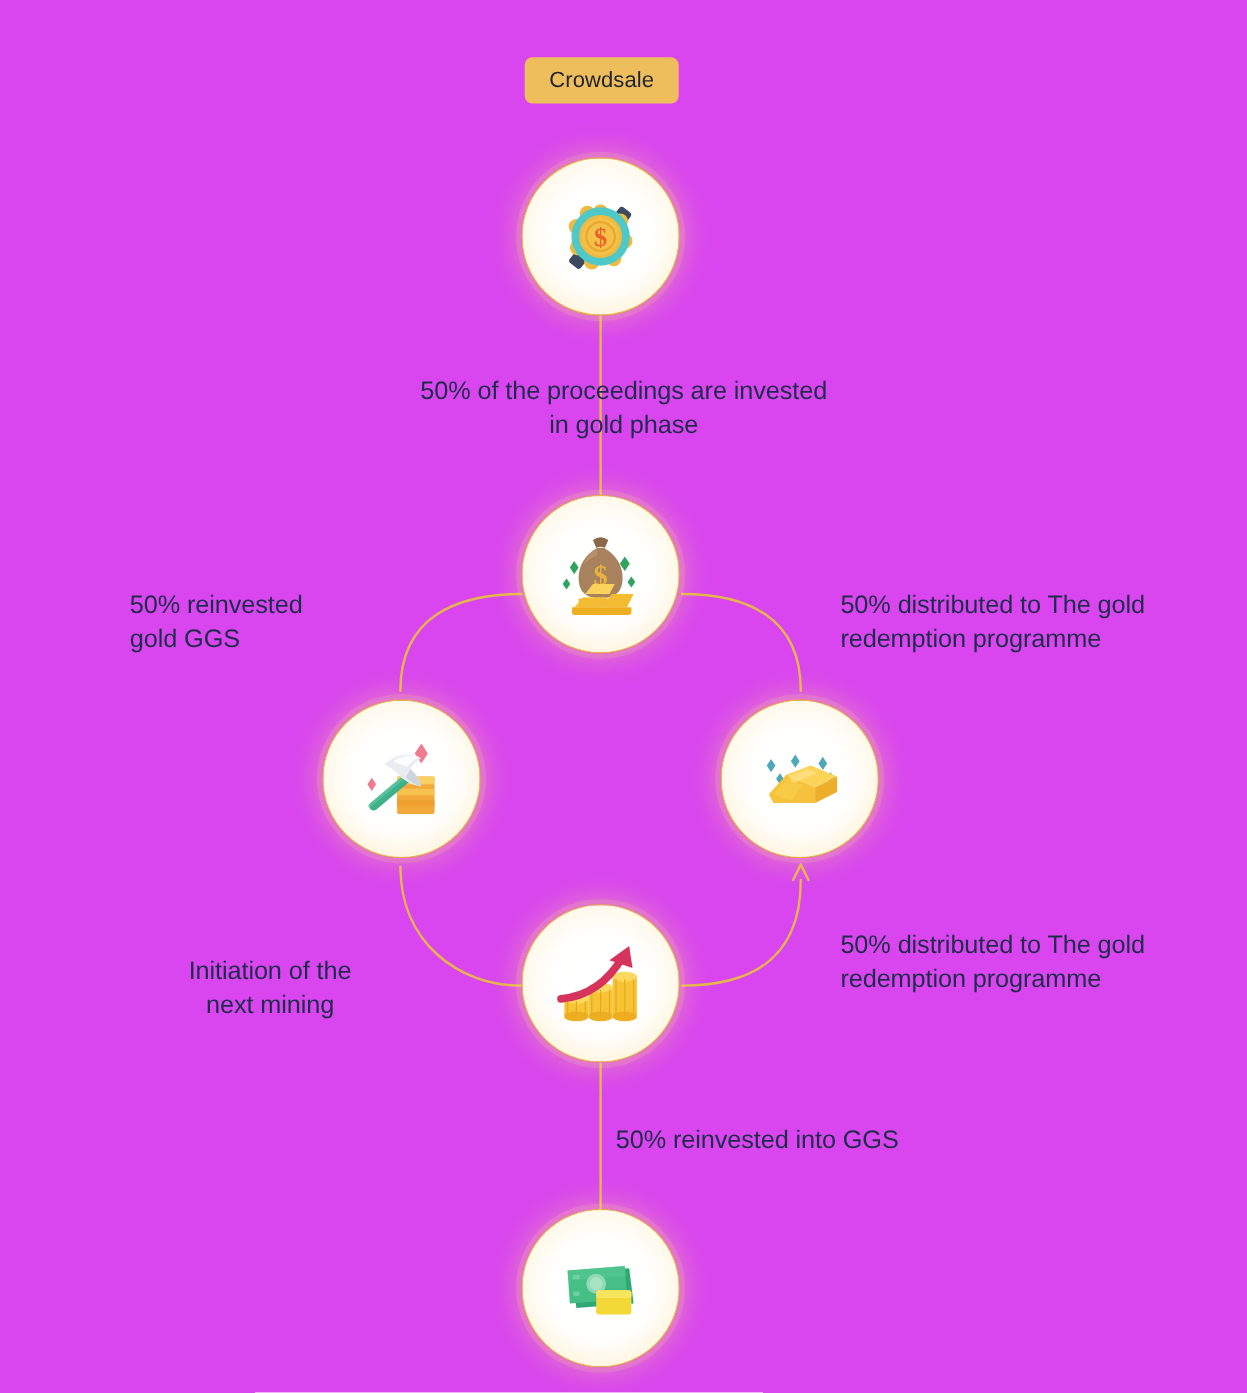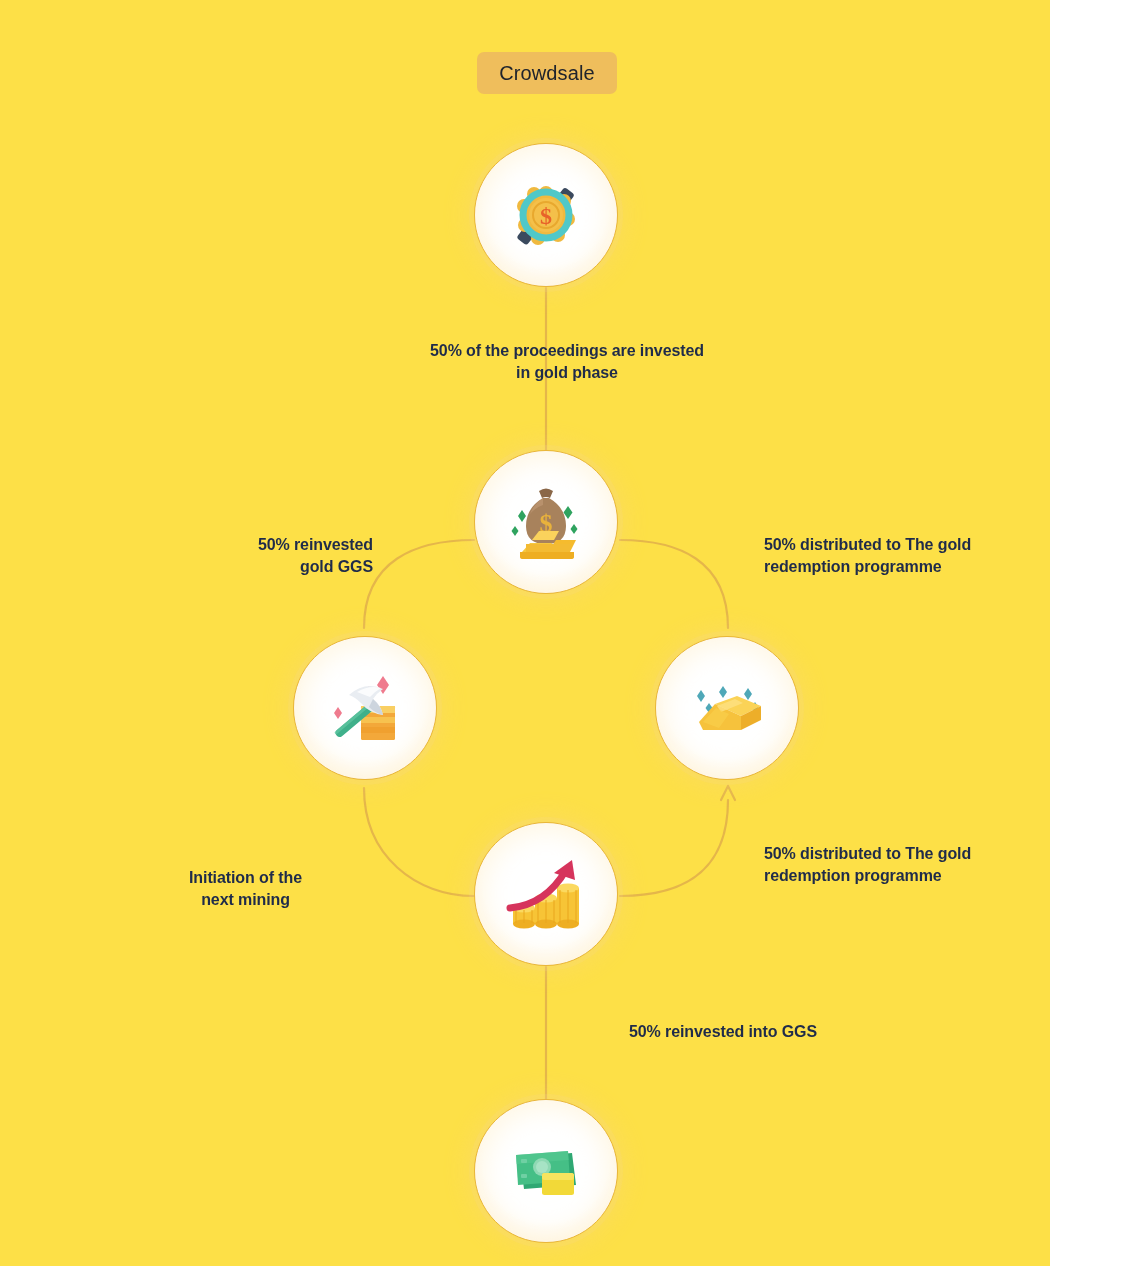--- a/index.html
+++ b/index.html
@@ -7,23 +7,23 @@
     margin: 0;
     padding: 0;
     background: #ffffff;
   }
   body {
     font-family: "Liberation Sans", "DejaVu Sans", sans-serif;
     -webkit-font-smoothing: antialiased;
   }
   .canvas {
     position: relative;
-    width: 1050px;
+    width: 1134px;
     height: 1266px;
-    background: #fde047;
+    background: #d946ef;
     overflow: hidden;
   }
 
   
   .badge {
     position: absolute;
     left: 477px;
     top: 52px;
     width: 140px;
     height: 42px;
@@ -78,37 +78,37 @@
   .node-moneybag  { left: 474px; top: 450px; }
   .node-pickaxe   { left: 293px; top: 636px; }
   .node-goldbar   { left: 655px; top: 636px; }
   .node-growth    { left: 474px; top: 822px; }
   .node-cash      { left: 474px; top: 1099px; }
 
   
   .label {
     position: absolute;
     color: #1f2b4a;
-    font-size: 16px;
-    font-weight: bold;
+    font-size: 23px;
+    font-weight: normal;
     line-height: 1.36;
     letter-spacing: -0.1px;
   }
 
   .lbl-proceeds {
     left: 317px;
     top: 340px;
     width: 500px;
     text-align: center;
   }
   .lbl-reinvest-left {
     left: 118px;
     top: 534px;
     width: 255px;
-    text-align: right;
+    text-align: left;
   }
   .lbl-redeem-top {
     left: 764px;
     top: 534px;
     width: 320px;
     text-align: left;
   }
   .lbl-initiation {
     left: 118px;
     top: 835px;

